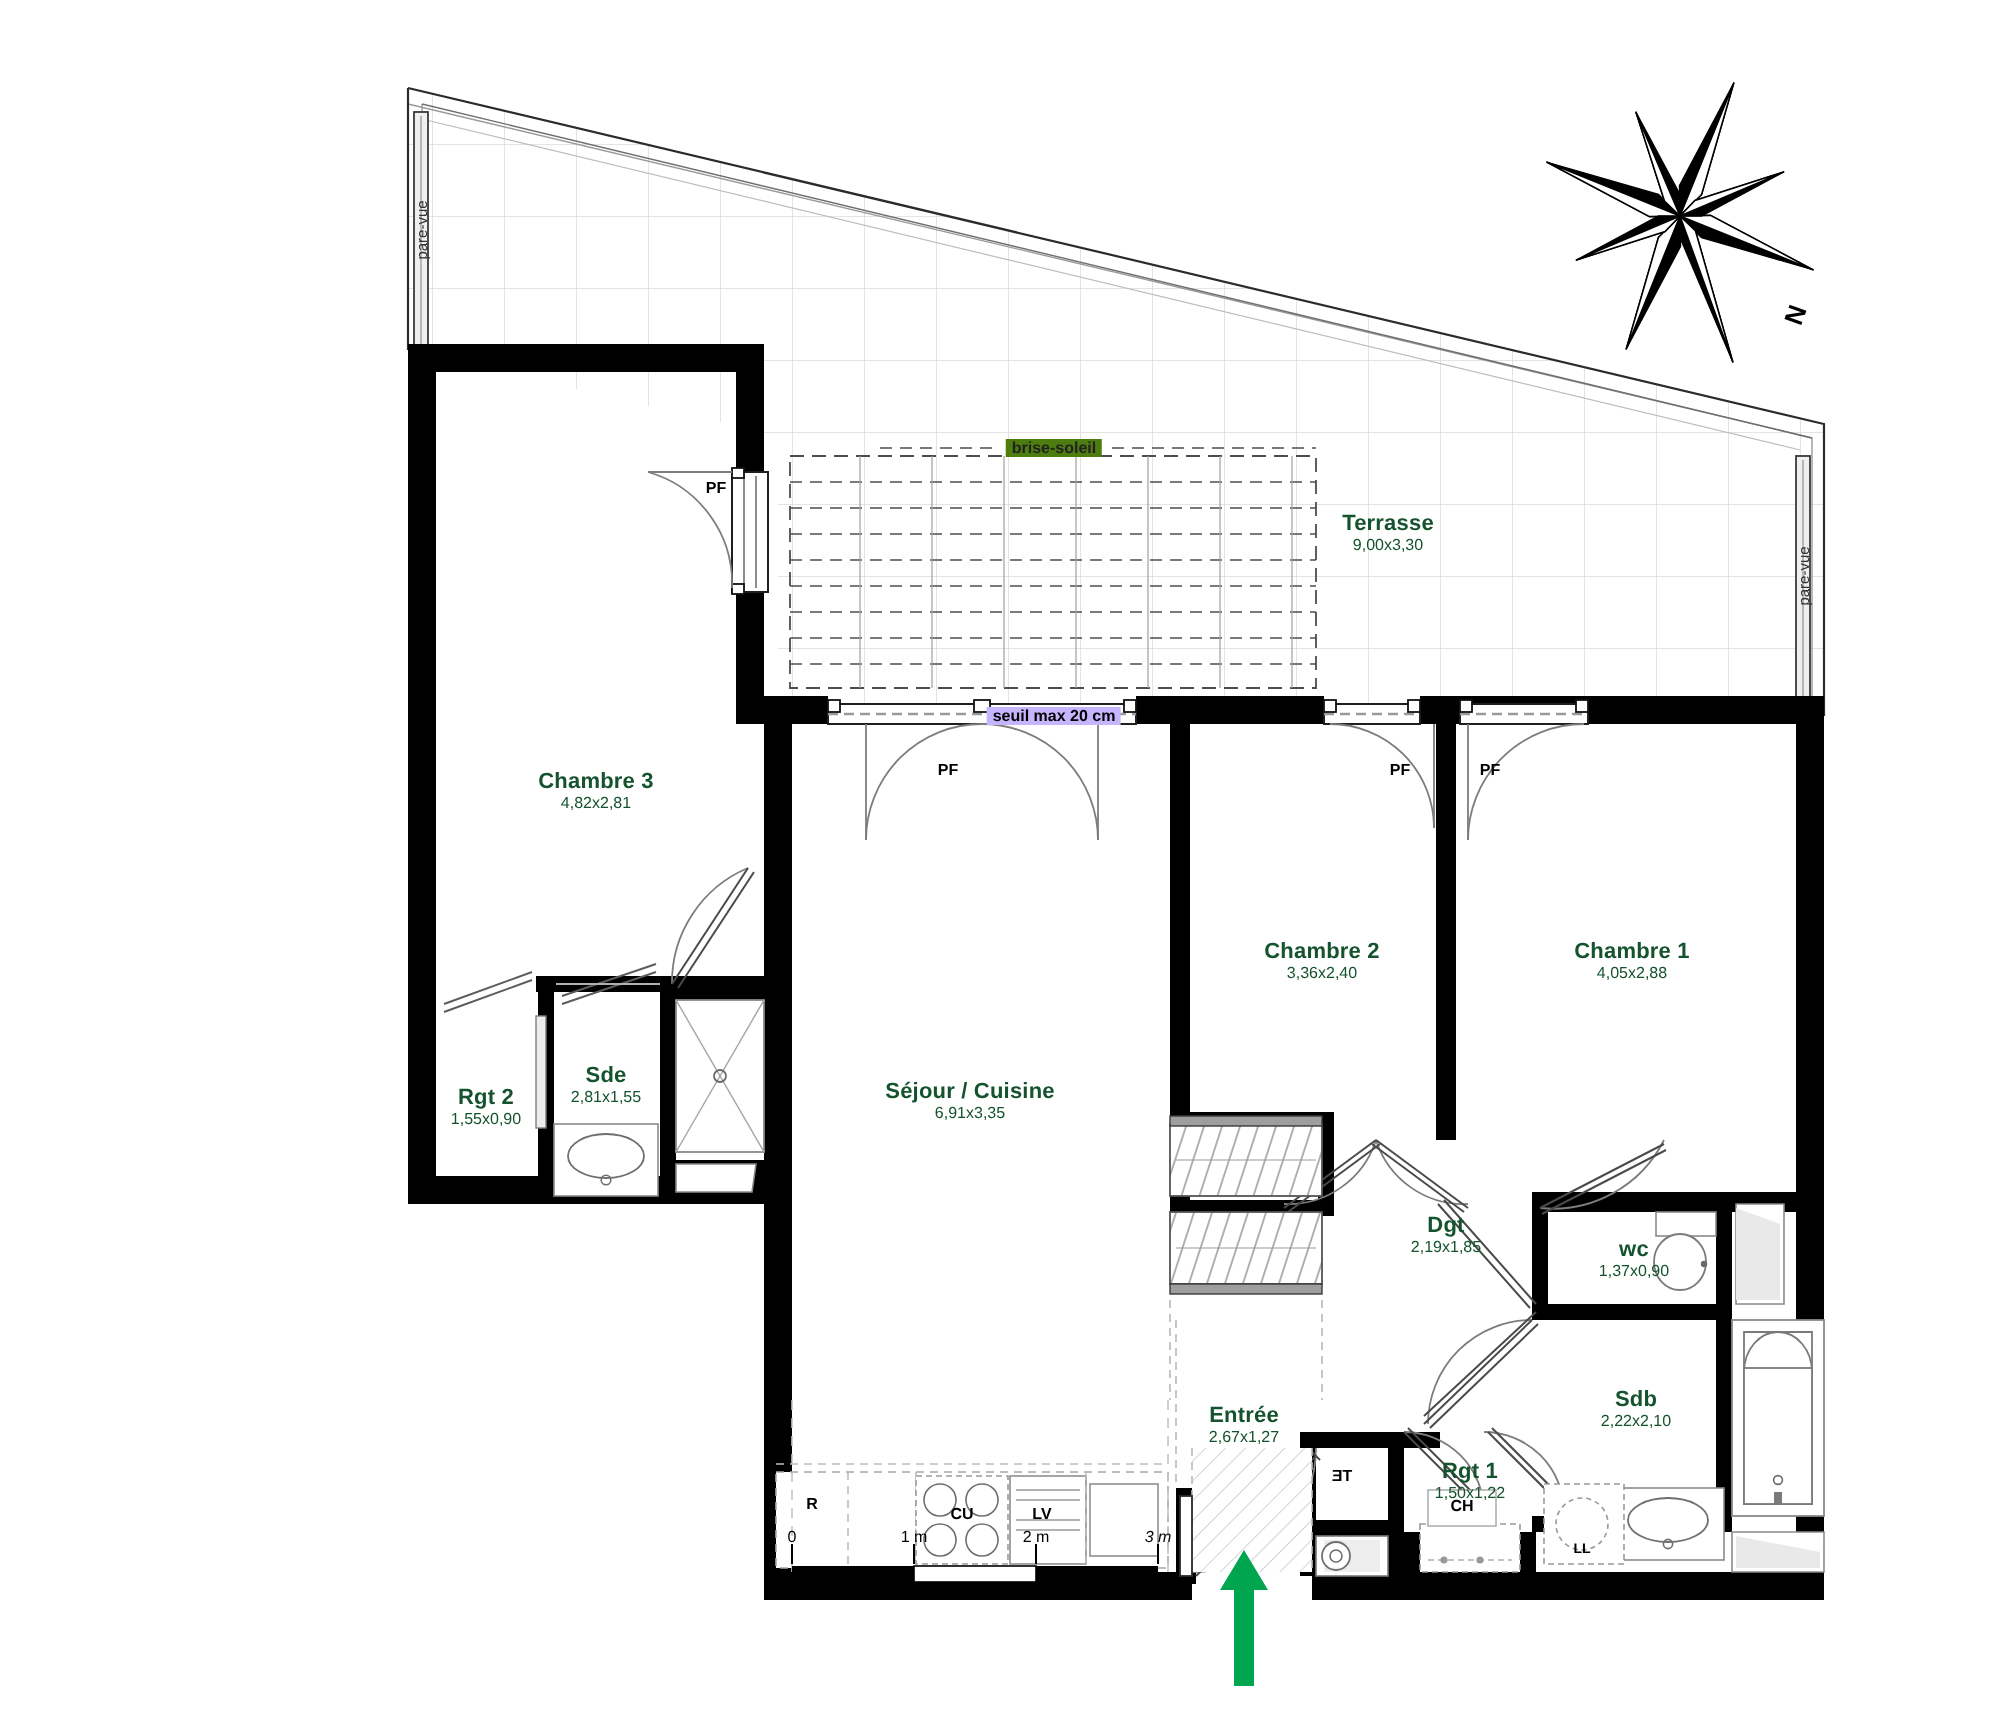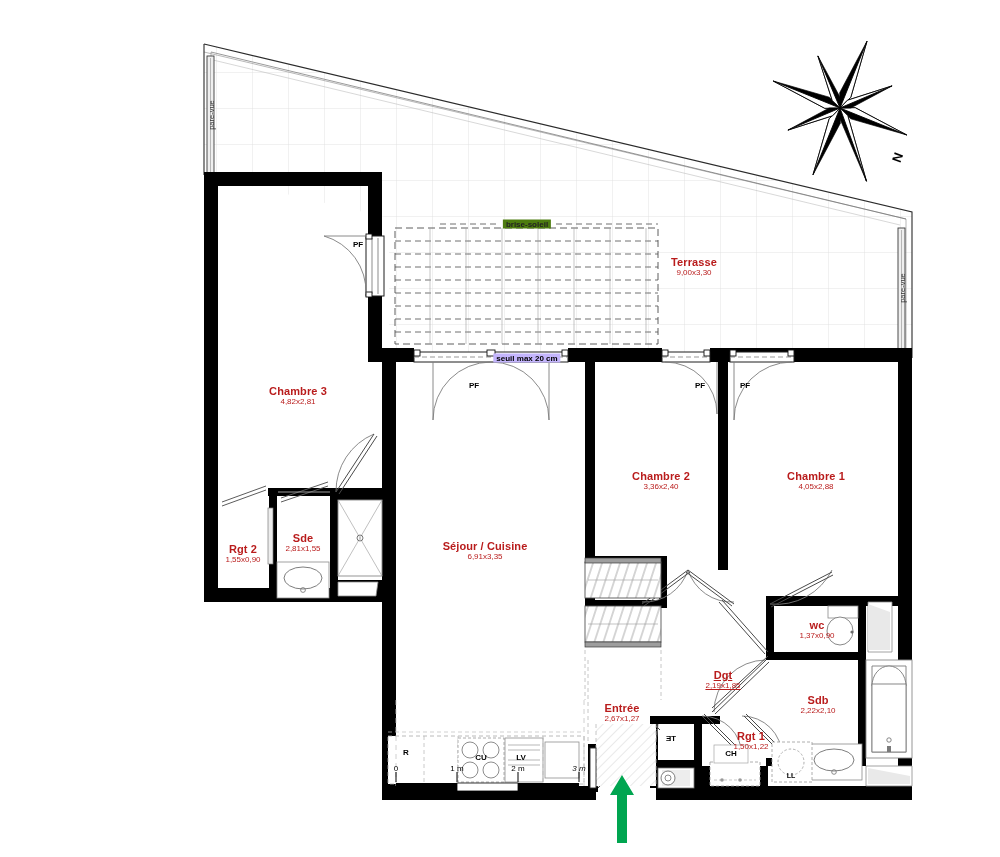--- a/index.html
+++ b/index.html
@@ -25,21 +25,21 @@
     top: 0;
     width: 1000px;
     height: 857px;
     display: block;
   }
   .room-label {
     position: absolute;
     text-align: center;
     transform: translate(-50%, 0);
     pointer-events: none;
-    color: #b91c1c;
+    color: #14532d;
   }
   .room-label .rl-name {
     font-size: 11px;
     font-weight: bold;
     line-height: 12px;
     white-space: nowrap;
     letter-spacing: 0.1px;
   }
   .room-label .rl-dim {
     font-size: 8px;
@@ -469,37 +469,37 @@
     <div class="rl-dim">6,91x3,35</div>
   </div>
   <div class="room-label" style="left:303px; top:532px;">
     <div class="rl-name">Sde</div>
     <div class="rl-dim">2,81x1,55</div>
   </div>
   <div class="room-label" style="left:243px; top:543px;">
     <div class="rl-name">Rgt 2</div>
     <div class="rl-dim">1,55x0,90</div>
   </div>
-  <div class="room-label" style="left:723px; top:669px;text-decoration:underline;">
+  <div class="room-label" style="left:723px; top:607px;">
     <div class="rl-name">Dgt</div>
     <div class="rl-dim">2,19x1,85</div>
   </div>
   <div class="room-label" style="left:817px; top:619px;">
     <div class="rl-name">wc</div>
     <div class="rl-dim">1,37x0,90</div>
   </div>
   <div class="room-label" style="left:818px; top:694px;">
     <div class="rl-name">Sdb</div>
     <div class="rl-dim">2,22x2,10</div>
   </div>
   <div class="room-label" style="left:622px; top:702px;">
     <div class="rl-name">Entrée</div>
     <div class="rl-dim">2,67x1,27</div>
   </div>
-  <div class="room-label" style="left:735px; top:730px;margin-left:16px;">
+  <div class="room-label" style="left:735px; top:730px;">
     <div class="rl-name">Rgt 1</div>
     <div class="rl-dim">1,50x1,22</div>
   </div>
 
   <div class="tag-thin" style="left:527px; top:224px; background:#4d7c0f; padding:0 3px;">brise-soleil</div>
   <div class="tag" style="left:527px; top:358px; background:#c4b5fd; padding:0 3px;">seuil max 20 cm</div>
 
   <div class="vtag" style="left:211px; top:115px; transform: translate(-50%,-50%) rotate(-90deg);">pare-vue</div>
   <div class="vtag" style="left:902px; top:288px; transform: translate(-50%,-50%) rotate(-90deg);">pare-vue</div>
 

